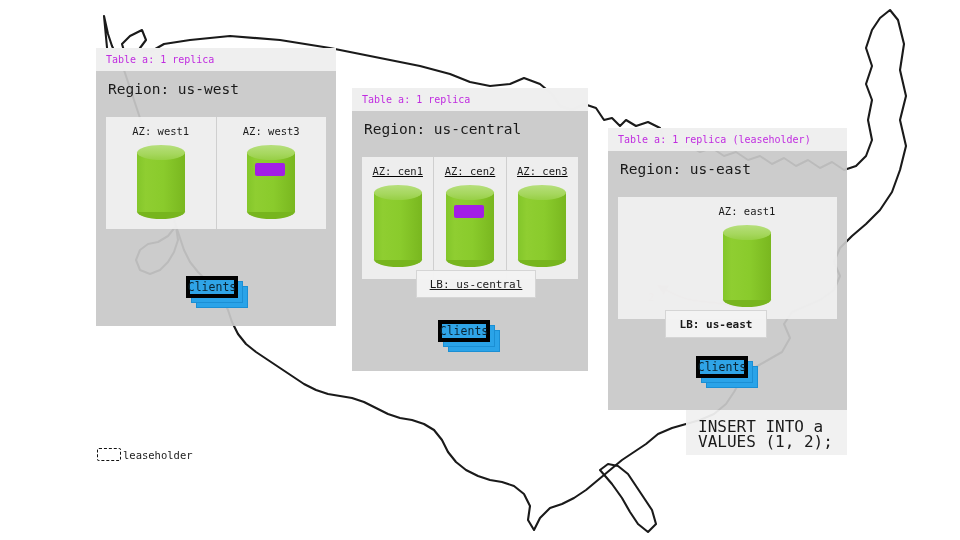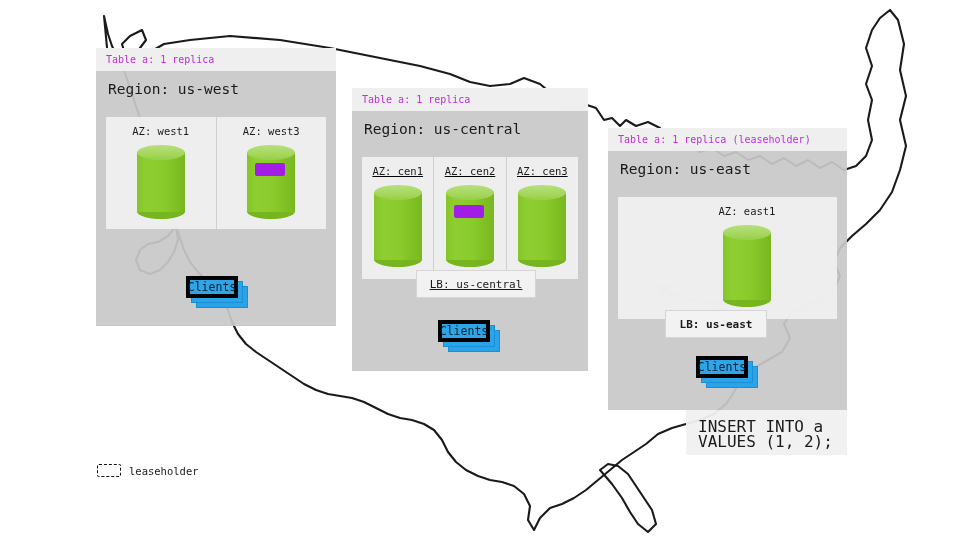--- a/index.html
+++ b/index.html
@@ -54,21 +54,21 @@
   .clients .front{position:absolute;left:0;top:0;right:10px;bottom:10px;
       background:#2fa4e7;border:4px solid #000000;
       display:flex;align-items:center;justify-content:center;
       color:#0b2533;font-size:11.5px;white-space:nowrap;}
 
   
   .sqlbox{position:absolute;background:rgba(240,240,240,0.95);
       padding:9px 12px;font-size:16px;color:#1a1a1a;line-height:15px;white-space:pre;}
 
   
-  .legend{position:absolute;display:flex;align-items:center;gap:8px;margin-top:16px;}
+  .legend{position:absolute;display:flex;align-items:center;gap:2px;}
   .legend-swatch{width:22px;height:11px;border:1.6px dashed #111;background:#fff;border-radius:2px;}
   .legend-text{font-size:10.5px;color:#1a1a1a;white-space:nowrap;}
 
   
   .arrow-layer{position:absolute;left:0;top:0;width:960px;height:540px;pointer-events:none;}
   .arrow-num{position:absolute;color:#e50000;font-size:10.5px;}
 </style>
 </head>
 <body>
 

